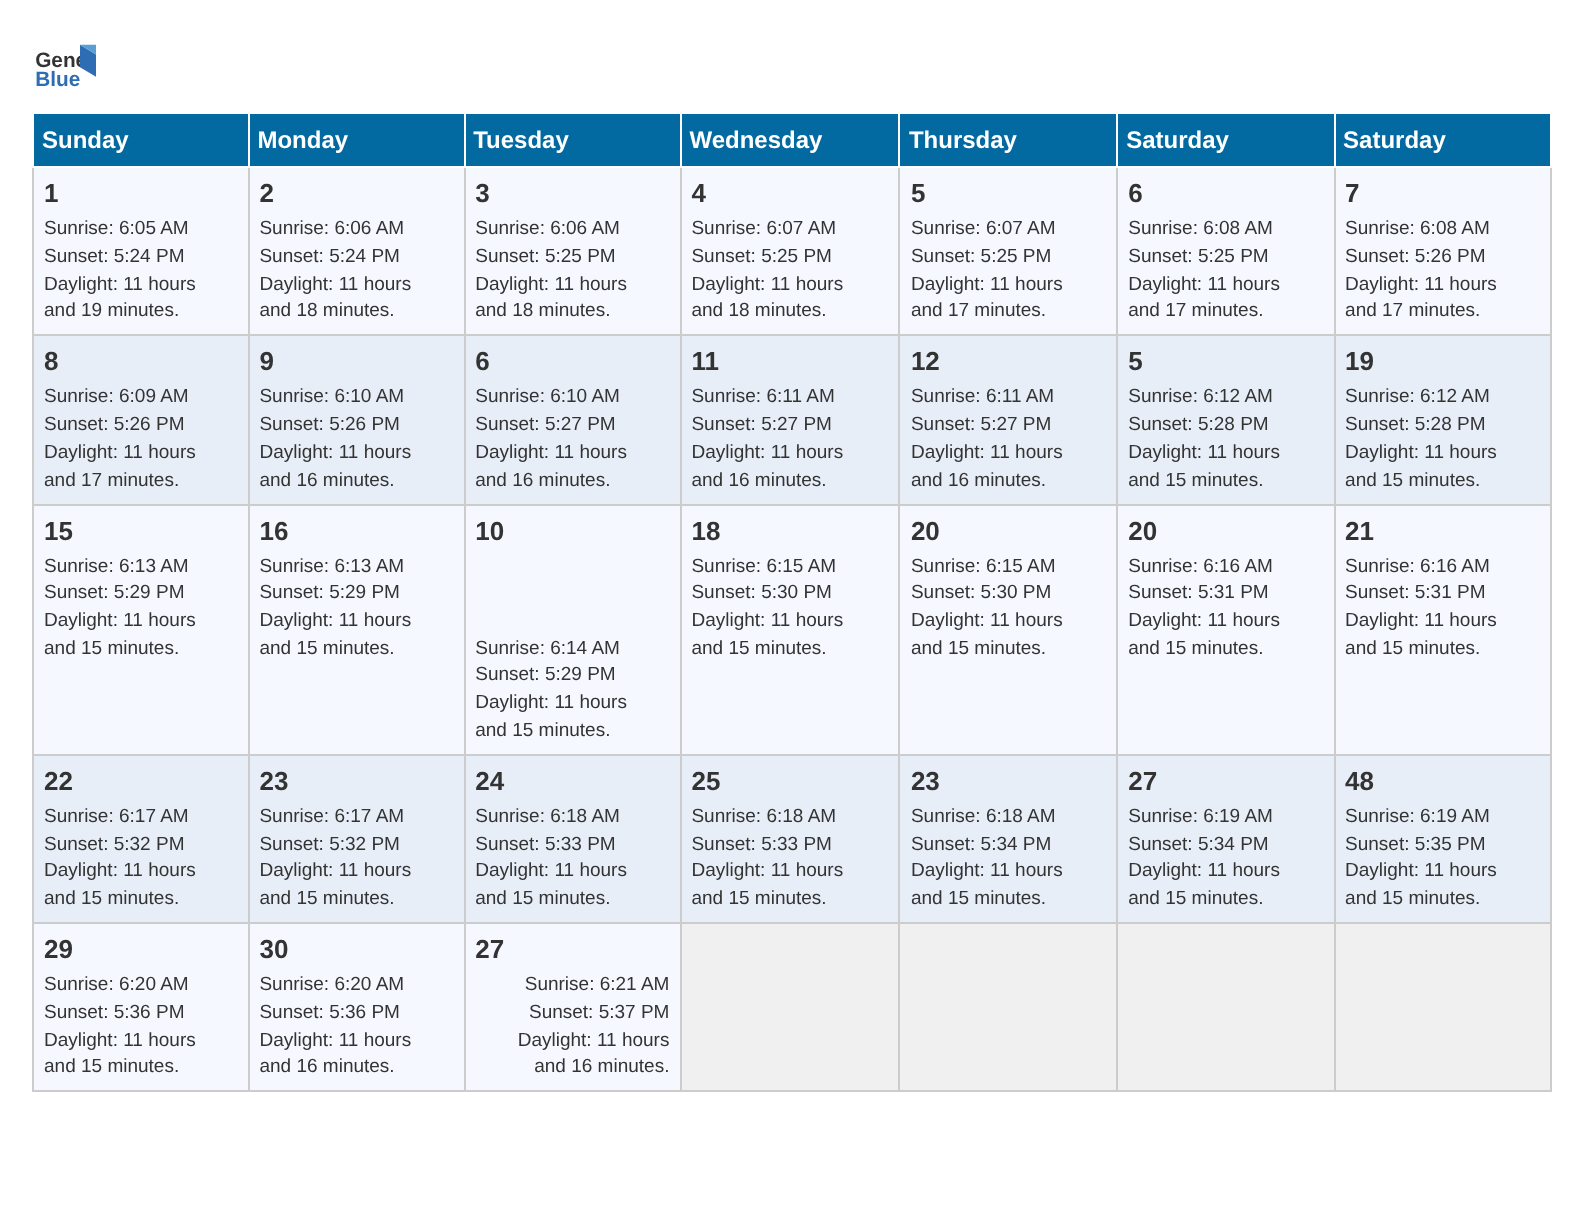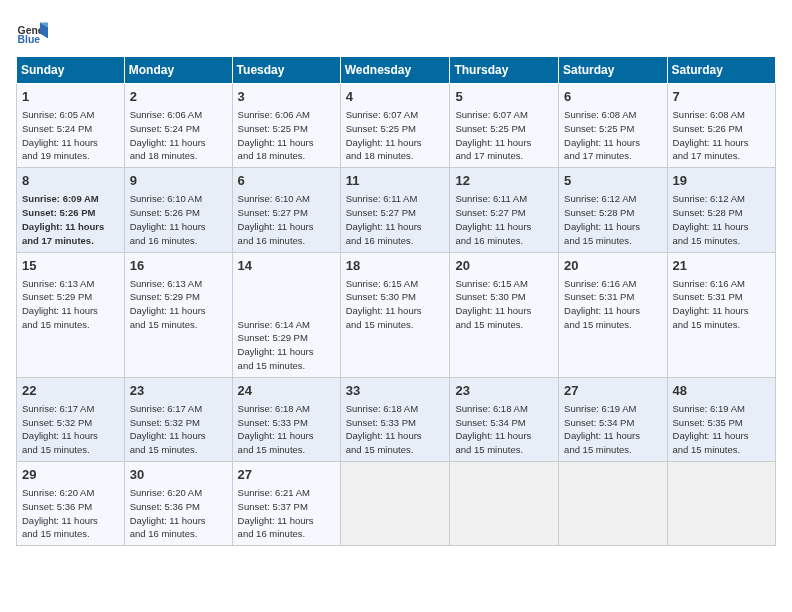--- a/index.html
+++ b/index.html
@@ -169,21 +169,21 @@
           <span class="day-num">7</span>
           <div class="day-info" style="white-space: pre-line;">Sunrise: 6:08 AM
 Sunset: 5:26 PM
 Daylight: 11 hours
 and 17 minutes.</div>
         </td>
       </tr>
       <tr>
         <td>
           <span class="day-num">8</span>
-          <div class="day-info" style="white-space: pre-line; font-weight: bold;">Sunrise: 6:09 AM
+          <div class="day-info" style="white-space: pre-line;">Sunrise: 6:09 AM
 Sunset: 5:26 PM
 Daylight: 11 hours
 and 17 minutes.</div>
         </td>
         <td>
           <span class="day-num">9</span>
           <div class="day-info" style="white-space: pre-line;">Sunrise: 6:10 AM
 Sunset: 5:26 PM
 Daylight: 11 hours
 and 16 minutes.</div>
@@ -233,21 +233,21 @@
 and 15 minutes.</div>
         </td>
         <td>
           <span class="day-num">16</span>
           <div class="day-info" style="white-space: pre-line;">Sunrise: 6:13 AM
 Sunset: 5:29 PM
 Daylight: 11 hours
 and 15 minutes.</div>
         </td>
         <td>
-          <span class="day-num">14</span>
+          <span class="day-num">10</span>
           <div class="day-info" style="white-space: pre-line; margin-top: 43px;">Sunrise: 6:14 AM
 Sunset: 5:29 PM
 Daylight: 11 hours
 and 15 minutes.</div>
         </td>
         <td>
           <span class="day-num">18</span>
           <div class="day-info" style="white-space: pre-line;">Sunrise: 6:15 AM
 Sunset: 5:30 PM
 Daylight: 11 hours
@@ -291,21 +291,21 @@
 and 15 minutes.</div>
         </td>
         <td>
           <span class="day-num">24</span>
           <div class="day-info" style="white-space: pre-line;">Sunrise: 6:18 AM
 Sunset: 5:33 PM
 Daylight: 11 hours
 and 15 minutes.</div>
         </td>
         <td>
-          <span class="day-num">33</span>
+          <span class="day-num">25</span>
           <div class="day-info" style="white-space: pre-line;">Sunrise: 6:18 AM
 Sunset: 5:33 PM
 Daylight: 11 hours
 and 15 minutes.</div>
         </td>
         <td>
           <span class="day-num">23</span>
           <div class="day-info" style="white-space: pre-line;">Sunrise: 6:18 AM
 Sunset: 5:34 PM
 Daylight: 11 hours
@@ -336,21 +336,21 @@
         </td>
         <td>
           <span class="day-num">30</span>
           <div class="day-info" style="white-space: pre-line;">Sunrise: 6:20 AM
 Sunset: 5:36 PM
 Daylight: 11 hours
 and 16 minutes.</div>
         </td>
         <td>
           <span class="day-num">27</span>
-          <div class="day-info" style="white-space: pre-line;">Sunrise: 6:21 AM
+          <div class="day-info" style="white-space: pre-line; text-align: right;">Sunrise: 6:21 AM
 Sunset: 5:37 PM
 Daylight: 11 hours
 and 16 minutes.</div>
         </td>
         <td class="empty-cell"></td>
         <td class="empty-cell"></td>
         <td class="empty-cell"></td>
         <td class="empty-cell"></td>
       </tr>
     </tbody>

